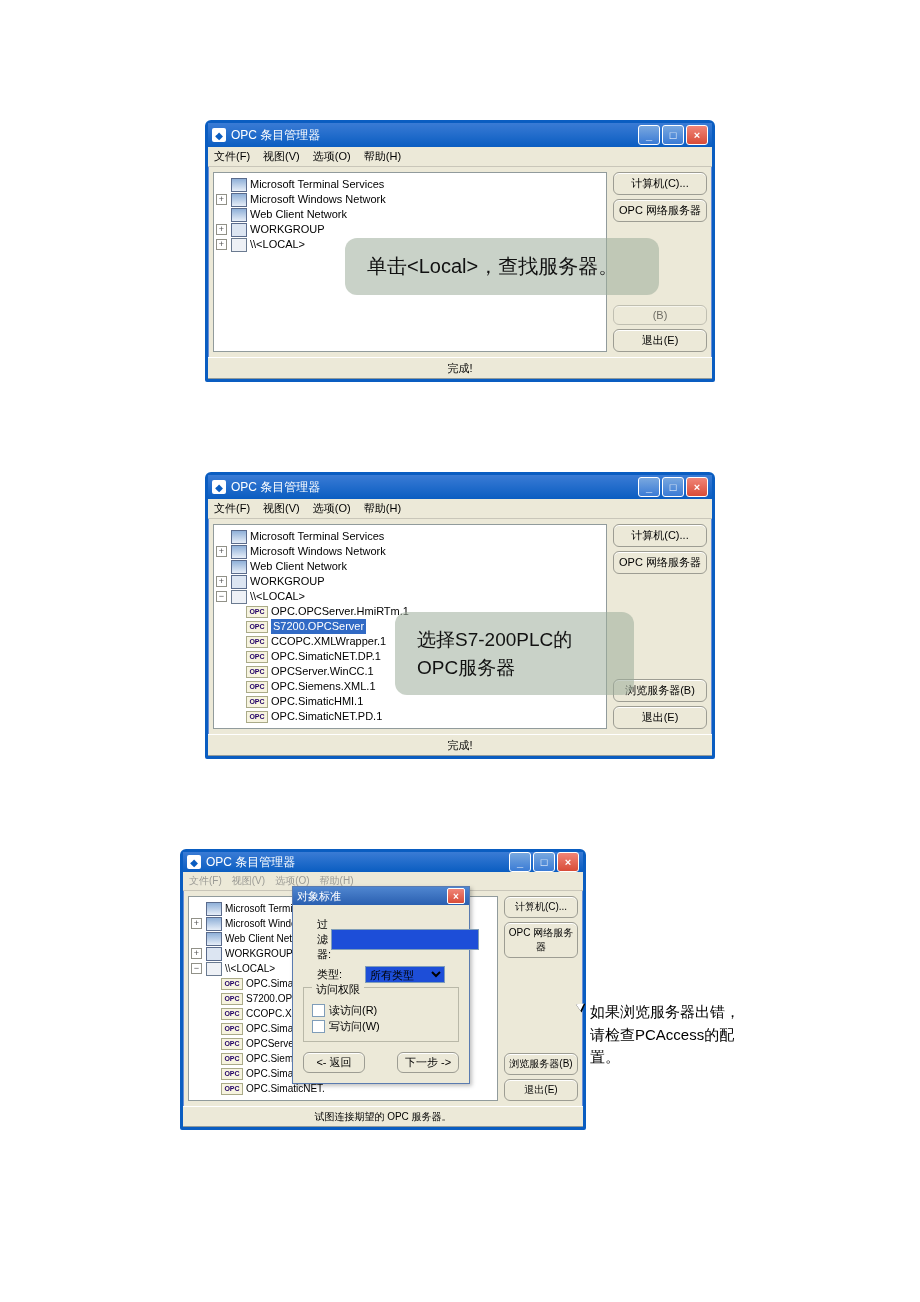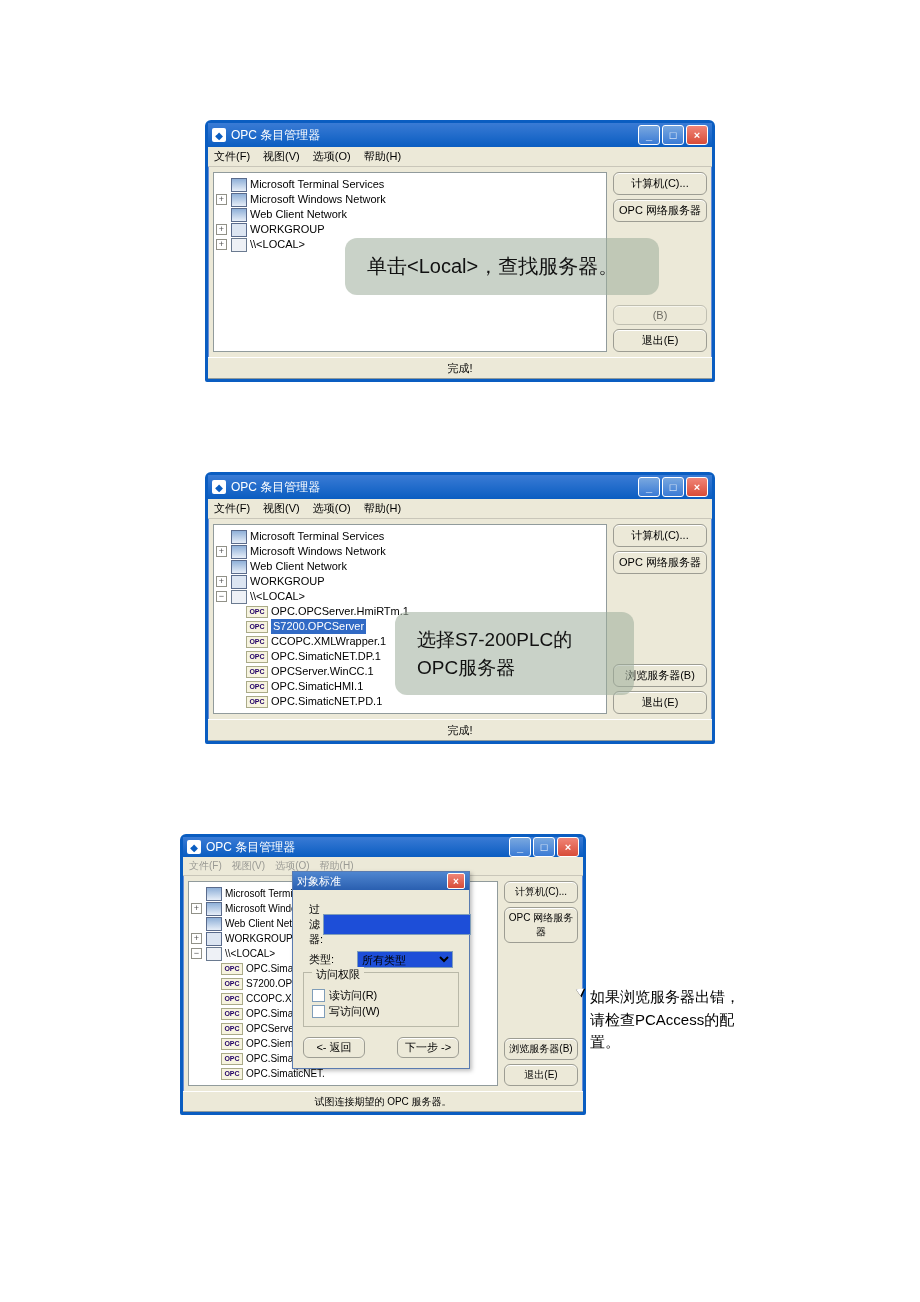--- a/index.html
+++ b/index.html
@@ -31,21 +31,21 @@
   .indent2 { padding-left:30px; }
 
   
   .callout { position:absolute; background:rgba(156,173,155,.55); color:#111; font-size:20px; padding:14px 22px; border-radius:12px; line-height:1.45; font-family:"Microsoft YaHei",Arial,sans-serif; }
 
   
   .dlg { position:absolute; background:#ece9d8; border:1px solid #5a7bb0; box-shadow:2px 2px 4px rgba(0,0,0,.25); }
   .dlg .tb { height:18px; background:linear-gradient(#4f86d0,#2a5fb0); color:#fff; font-size:11px; padding:0 4px; display:flex; align-items:center; }
   .dlg .tb .x { margin-left:auto; width:16px; height:14px; background:linear-gradient(#f08577,#d84c38); color:#fff; border:1px solid #fff; border-radius:2px; font-size:10px; display:flex; align-items:center; justify-content:center; font-weight:bold;}
   .dlgbody { padding:8px 10px 10px; font-size:11px; }
-  .fld { display:flex; align-items:center; margin:4px 6px; }
+  .fld { display:flex; align-items:center; margin:4px 14px; }
   .fld label { width:48px; }
   .fld input.txt, .fld select { flex:1; border:1px solid #7f9db9; background:#1d4ed8; height:17px; font-size:11px; }
   .grp { border:1px solid #b9b8a8; padding:6px 8px 6px; margin-top:4px; }
   .grp .legend { position:relative; top:-12px; background:#ece9d8; padding:0 4px; font-size:11px; display:inline-block; }
   .chk { display:inline-flex; align-items:center; margin-right:18px; }
   .chk .box { width:11px; height:11px; border:1px solid #7f9db9; background:#fff; margin-right:4px; }
   .dbuttons { display:flex; justify-content:space-between; margin-top:10px; }
   .dbuttons .btn { width:60px; font-size:11px; padding:2px 0; }
 
   .annot { position:absolute; font-size:15px; line-height:1.5; color:#000; font-family:"Microsoft YaHei",sans-serif; }
@@ -166,20 +166,24 @@
               <span class="opc">OPC</span>
               <span>CCOPC.XMLWrapper.1</span>
             </div>
         <div class="row indent2">
               <span class="opc">OPC</span>
               <span>OPC.SimaticNET.DP.1</span>
             </div>
         <div class="row indent2">
               <span class="opc">OPC</span>
               <span>OPCServer.WinCC.1</span>
+            </div>
+        <div class="row indent2">
+              <span class="opc">OPC</span>
+              <span>OPC.Siemens.XML.1</span>
             </div>
         <div class="row indent2">
               <span class="opc">OPC</span>
               <span>OPC.SimaticHMI.1</span>
             </div>
         <div class="row indent2">
               <span class="opc">OPC</span>
               <span>OPC.SimaticNET.PD.1</span>
             </div>
       </div>

